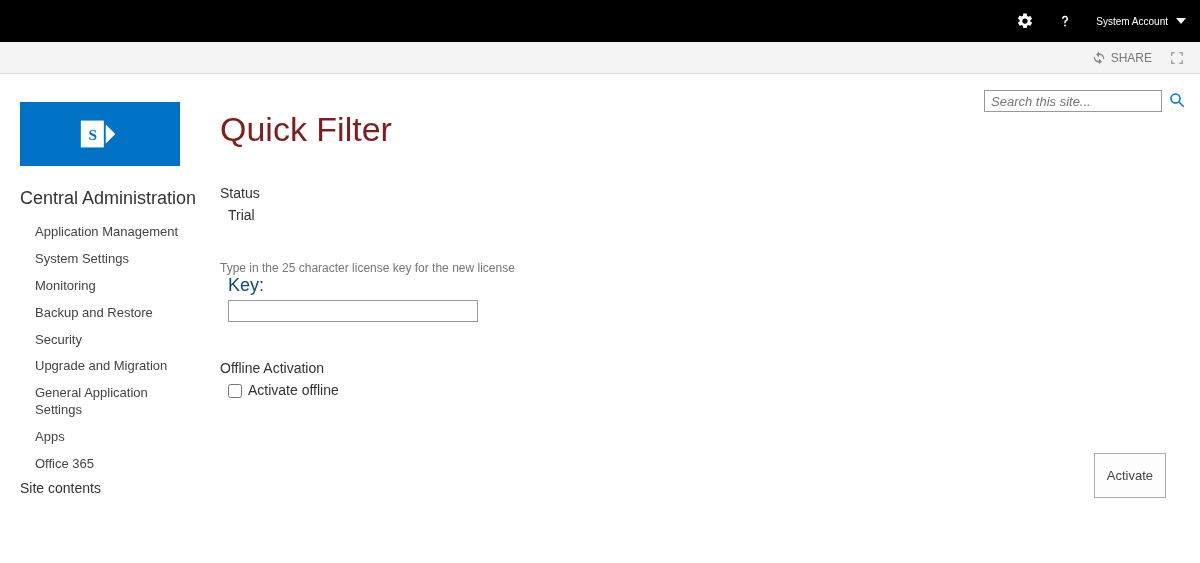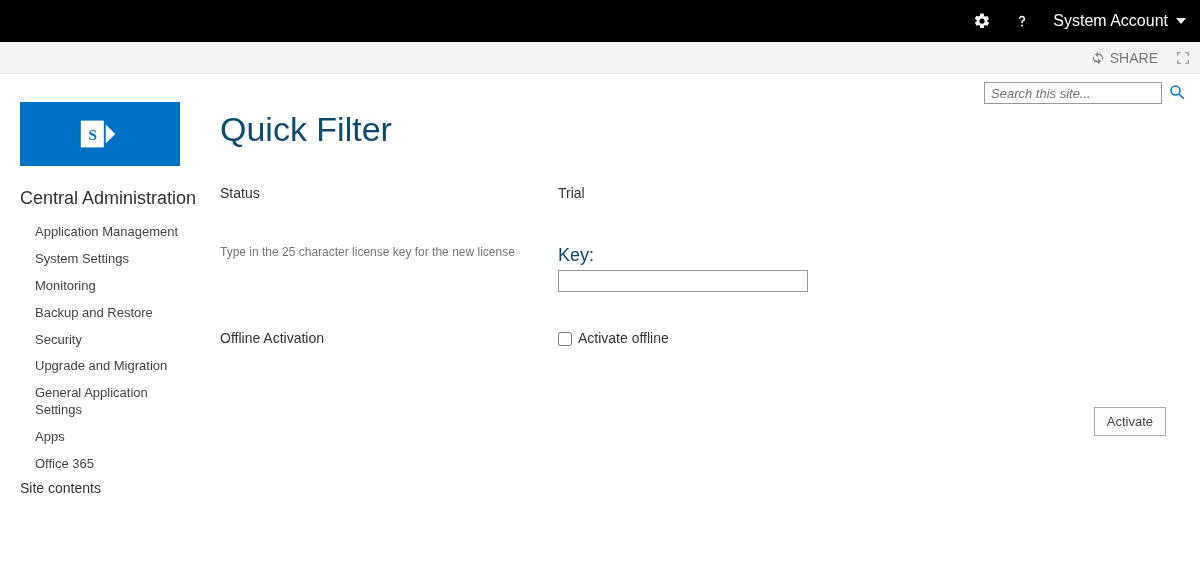--- a/index.html
+++ b/index.html
@@ -19,43 +19,43 @@
       display: flex;
       align-items: center;
       justify-content: flex-end;
       padding: 0 14px;
       color: #fff;
     }
     .topbar-item {
       display: flex;
       align-items: center;
       margin-left: 22px;
-      font-size: 16px;
+      font-size: 10px;
       cursor: pointer;
     }
     .topbar svg { fill: #fff; }
     .user-block { display: flex; align-items: center; }
     .user-name { margin-right: 8px; }
     .caret-down {
       width: 0; height: 0;
       border-left: 5px solid transparent;
       border-right: 5px solid transparent;
       border-top: 6px solid #fff;
     }
 
     
     .ribbon {
       height: 32px;
       background: #f4f4f4;
       border-bottom: 1px solid #e1e1e1;
       display: flex;
       align-items: center;
       justify-content: flex-end;
-      padding: 0 10px;
-      font-size: 14px;
+      padding: 0 16px;
+      font-size: 12px;
       color: #777;
     }
     .ribbon-item { display: flex; align-items: center; margin-left: 18px; cursor: pointer; }
     .ribbon-item svg { fill: #888; }
 
     
     .content { display: flex; padding: 0; }
     .leftcol { width: 200px; padding: 28px 0 0 20px; }
     .maincol { flex: 1; padding: 28px 0 0 20px; position: relative; }
 
@@ -80,46 +80,46 @@
       cursor: pointer;
       line-height: 1.3;
       max-width: 160px;
     }
     .nav-bottom { font-size: 14px; color: #333; cursor: pointer; }
 
     
     .page-title {
       font-size: 34px;
       font-weight: 300;
-      color: #0c4a6e;
+      color: #7f1d1d;
       margin: 8px 0 36px 0;
     }
 
     
     .search-wrap {
       position: absolute;
-      top: 8px;
+      top: 16px;
       right: 14px;
       display: flex;
       align-items: center;
     }
     .search-input {
       width: 178px;
       height: 22px;
       border: 1px solid #999;
       font-size: 13px;
       padding: 1px 6px;
       font-style: italic;
       color: #888;
     }
     .search-btn { margin-left: 6px; cursor: pointer; }
 
     
     .form-area { max-width: 960px; position: relative; }
-    .form-row { display: flex; margin-bottom: 38px; }
+    .form-row { display: flex; margin-bottom: 38px; flex-direction: column; }
     .form-label-col { width: 330px; }
     .form-label { font-size: 14px; color: #333; margin-bottom: 6px; }
     .form-desc { font-size: 12px; color: #767676; }
     .form-value-col { flex: 1; font-size: 14px; color: #333; padding-left: 8px; }
 
     .key-label { font-size: 18px; color: #0c4a6e; margin-bottom: 4px; display: block; }
     .key-input {
       width: 250px;
       height: 22px;
       border: 1px solid #999;
@@ -134,21 +134,21 @@
       display: flex;
       justify-content: flex-end;
       padding-right: 14px;
       margin-top: 55px;
     }
     .activate-btn {
       border: 1px solid #ababab;
       background: #fdfdfd;
       font-size: 13px;
       color: #444;
-      padding: 6px 12px;
+      padding: 14px 12px;
       cursor: pointer;
       font-family: inherit;
     }
   </style>
 </head>
 <body>
 
 <div class="topbar">
   <div class="topbar-item">
     <svg width="18" height="18" viewBox="0 0 24 24">

